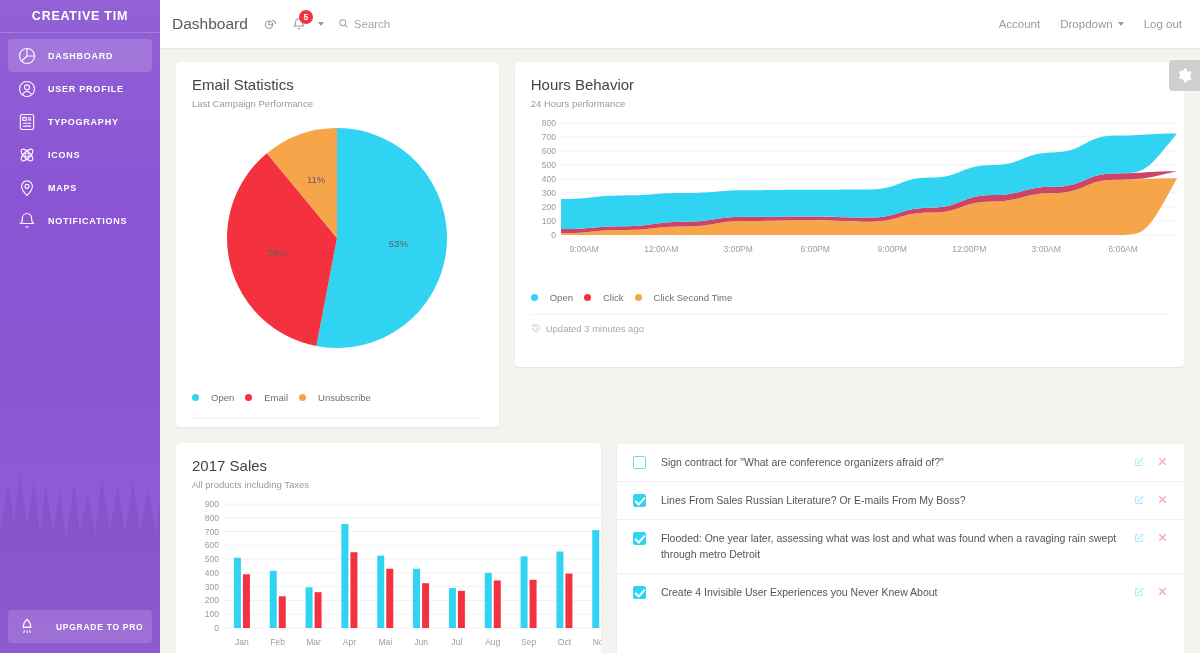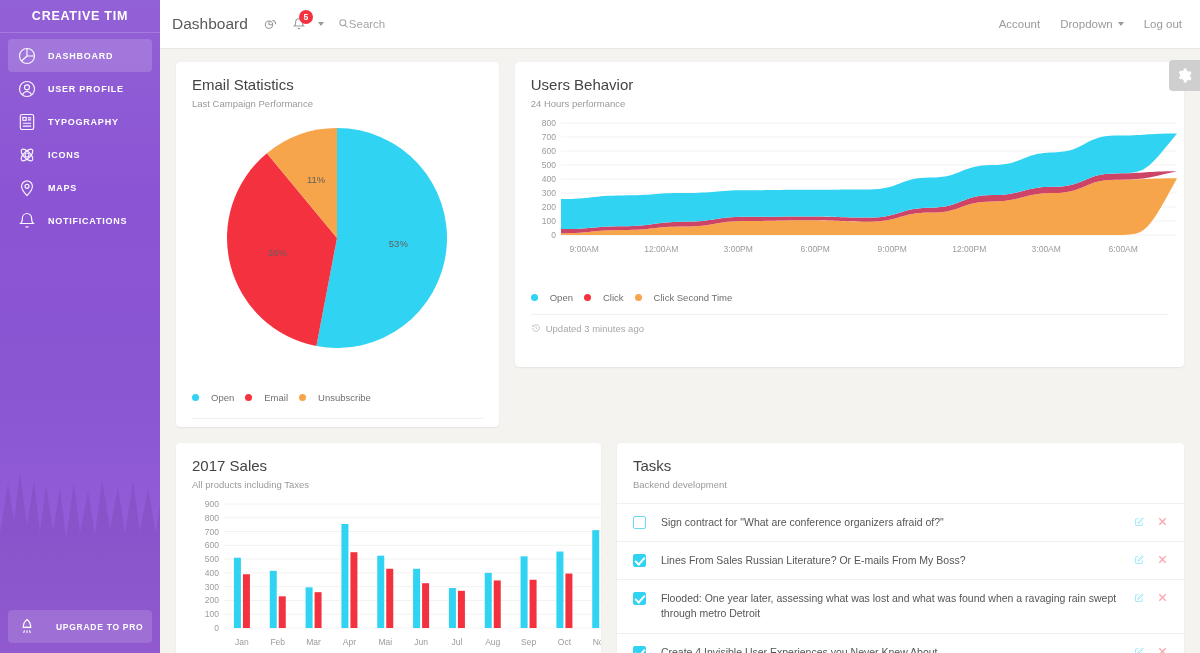--- a/index.html
+++ b/index.html
@@ -69,21 +69,21 @@
     position: absolute; top: -3px; right: -3px;
     min-width: 14px; height: 14px; padding: 0 3px; border-radius: 8px;
     background: #f4323f; color: #fff; font-size: 8.5px; font-weight: 700;
     display: flex; align-items: center; justify-content: center; line-height: 1;
   }
   .caret {
     width: 0; height: 0; border-left: 3px solid transparent; border-right: 3px solid transparent;
     border-top: 4px solid #9a9a9a; margin-left: 2px; display: inline-block;
   }
   .search {
-    display: flex; align-items: flex-start; margin-left: 14px; cursor: text;
+    display: flex; align-items: flex-start; gap: 5px; margin-left: 14px; cursor: text;
   }
   .search svg { width: 11px; height: 11px; color: #a5a5a5; display: block; }
   .search input {
     border: 0; outline: 0; font-family: inherit; font-size: 11.5px;
     color: #8a8a8a; background: transparent; width: 80px;
   }
   .search input::placeholder { color: #a5a5a5; }
   .topbar .spacer { flex: 1 1 auto; }
   .tb-link {
     font-size: 11.5px; color: #9a9a9a; margin-left: 20px; cursor: pointer;
@@ -332,21 +332,21 @@
         </div>
 
         <div class="card-foot" style="margin-top:15px">
 
           <span>Campaign sent 2 days ago</span>
         </div>
       </section>
 
       <section class="card" style="flex:1 1 auto;height:305px">
         <div class="card-head">
-          <div class="card-title">Users Behavior</div>
+          <div class="card-title">Hours Behavior</div>
           <div class="card-sub">24 Hours performance</div>
         </div>
 
         <div style="padding:8px 4px 0 10px">
           <svg id="area-svg" width="660" height="155" viewBox="0 0 660 155">
               <line x1="36" y1="118" x2="652" y2="118" class="grid-line"></line>
               <text x="31" y="121" text-anchor="end" class="axis-txt">0</text>
               <line x1="36" y1="104" x2="652" y2="104" class="grid-line"></line>
               <text x="31" y="107" text-anchor="end" class="axis-txt">100</text>
               <line x1="36" y1="90" x2="652" y2="90" class="grid-line"></line>
@@ -468,24 +468,20 @@
               <rect x="417.25000000000006" y="48.022222222222226" width="7" height="81.97777777777777" fill="#f4323f"></rect>
               <text x="416.25000000000006" y="147" text-anchor="middle" class="axis-txt">Nov</text>
               <rect x="444.08333333333337" y="12.200000000000003" width="7" height="117.8" fill="#31d3f2"></rect>
               <rect x="453.08333333333337" y="41.133333333333326" width="7" height="88.86666666666667" fill="#f4323f"></rect>
               <text x="452.08333333333337" y="147" text-anchor="middle" class="axis-txt">Dec</text>
             </svg>
         </div>
       </section>
 
       <section class="card" style="flex:1 1 auto;height:230px">
-        <div class="card-head" style="padding-bottom:13px">
-          <div class="card-title">Tasks</div>
-          <div class="card-sub">Backend development</div>
-        </div>
         <div id="task-list">
             <div class="task-row">
               <div class="cb"></div>
               <div class="task-txt">Sign contract for "What are conference organizers afraid of?"</div>
               <div class="task-acts">
                 <span class="act edit">
                   <svg viewBox="0 0 24 24" fill="none" stroke="currentColor" stroke-width="2">
                     <path d="M20 5.5 18.5 4 9 13.5 8.5 16l2.5-.5L20 6z"></path>
                     <path d="M18 14v5.5a1 1 0 0 1-1 1H4.5a1 1 0 0 1-1-1V7a1 1 0 0 1 1-1H10"></path>
                   </svg>

